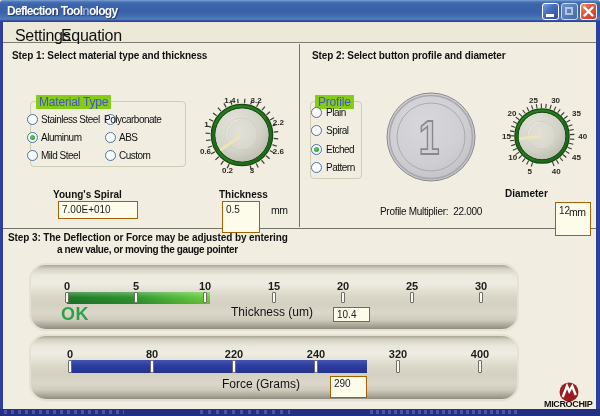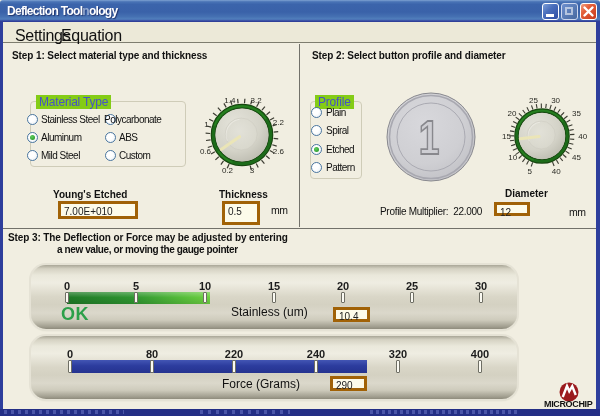--- a/index.html
+++ b/index.html
@@ -23,23 +23,23 @@
 .rborder {position:absolute;left:596px;top:22px;width:4px;height:394px;background:#2e3e9c}
 .taskbar {position:absolute;left:0px;top:409px;width:600px;height:7px;background:#232e85}
 .steptitle {position:absolute;font-size:10px;font-weight:bold;color:#111;letter-spacing:-0.1px}
 .groupbox {position:absolute;border:1px solid #cfccb8;border-radius:4px}
 .grouplabel {position:absolute;font-size:12px;color:#4653c5;background:#84cc16;padding:0 3px;letter-spacing:-0.2px}
 .radio {position:absolute;width:11px;height:11px;border-radius:50%;border:1px solid #4a76a0;
  background:radial-gradient(circle at 35% 35%, #fff 40%, #e4ecf2 100%)}
 .radio.sel::after {content:"";position:absolute;left:2px;top:2px;width:5px;height:5px;border-radius:50%;
  background:radial-gradient(circle at 40% 35%,#5fcf5f,#1e8c1e)}
 .rlbl {position:absolute;font-size:10px;color:#111;letter-spacing:-0.5px}
-.klbl {position:absolute;font-size:8px;font-weight:normal;color:#2a2a24;transform:translate(-50%,-50%)}
+.klbl {position:absolute;font-size:8px;font-weight:bold;color:#2a2a24;transform:translate(-50%,-50%)}
 .blbl {position:absolute;font-size:10px;font-weight:bold;color:#111}
-.input {position:absolute;border:3px solid #a16207;background:#fdfbea;font-size:10px;color:#222;
+.input {position:absolute;border:1px solid #a16207;background:#fdfbea;font-size:10px;color:#222;
  padding:2px 0 0 3px;font-family:"Liberation Sans",sans-serif}
 .gauge {position:absolute;left:31px;width:486px;border-radius:15px;
  background:linear-gradient(180deg,#a9a697 0%,#d5d2c3 6%,#eae8db 16%,#efede2 28%,#d9d6c7 50%,#d4d1c2 62%,#dbd8cb 75%,#cecbbc 86%,#a3a091 96%,#8e8b7c 100%);
  box-shadow:0 0 0 2px #e5e2d5, 0 1px 2px rgba(100,100,80,0.5)}
 .gnum {position:absolute;font-size:11px;font-weight:bold;color:#1c1c1c;transform:translateX(-50%)}
 .gtick {position:absolute;width:4px;border-radius:1px;background:#fbfaf2;border:1px solid #6e6e64}
 .gbar {position:absolute;height:12px}
 .glabel {position:absolute;font-size:12px;color:#111}
 </style></head><body>
 
@@ -145,24 +145,24 @@
   </div>
 <div class="klbl" style="left:227.5px;top:169.5px">0.2</div>
 <div class="klbl" style="left:205.5px;top:151.2px">0.6</div>
 <div class="klbl" style="left:206.5px;top:123.5px">1</div>
 <div class="klbl" style="left:229.9px;top:99.9px">1.4</div>
 <div class="klbl" style="left:256.1px;top:99.9px">3.2</div>
 <div class="klbl" style="left:278.3px;top:121.5px">2.2</div>
 <div class="klbl" style="left:278.3px;top:151.2px">2.6</div>
 <div class="klbl" style="left:252px;top:169.5px">3</div>
 
-<div class="blbl" style="left:53px;top:189px">Young's Etched</div>
+<div class="blbl" style="left:53px;top:189px">Young's Spiral</div>
 <div class="input" style="left:58px;top:201px;width:80px;height:18px">7.00E+010</div>
 <div class="blbl" style="left:219px;top:189px">Thickness</div>
-<div class="input" style="left:222px;top:201px;width:38px;height:24px">0.5</div>
+<div class="input" style="left:222px;top:201px;width:38px;height:32px">0.5</div>
 <div class="rlbl" style="left:271px;top:204px;font-size:10.5px">mm</div>
 
 <div class="groupbox" style="left:310px;top:101px;width:52px;height:78px"></div>
 <div class="grouplabel" style="left:315px;top:95px">Profile</div>
 <div class="radio" style="left:311px;top:107px"></div>
 <div class="rlbl" style="left:326px;top:107px">Plain</div>
 <div class="radio" style="left:311px;top:125px"></div>
 <div class="rlbl" style="left:326px;top:125px">Spiral</div>
 <div class="radio sel" style="left:311px;top:143.5px"></div>
 <div class="rlbl" style="left:326px;top:143.5px">Etched</div>
@@ -253,21 +253,21 @@
 <div class="klbl" style="left:512px;top:112.8px">20</div>
 <div class="klbl" style="left:533.5px;top:100.1px">25</div>
 <div class="klbl" style="left:555.6px;top:100.1px">30</div>
 <div class="klbl" style="left:576.5px;top:112.8px">35</div>
 <div class="klbl" style="left:582.8px;top:135.5px">40</div>
 <div class="klbl" style="left:576.5px;top:156.9px">45</div>
 <div class="klbl" style="left:556.2px;top:170.8px">40</div>
 
 <div class="rlbl" style="left:380px;top:206px;font-size:10px;letter-spacing:-0.3px">Profile Multiplier:&nbsp;&nbsp;22.000</div>
 <div class="blbl" style="left:505px;top:188px">Diameter</div>
-<div class="input" style="left:494px;top:202px;width:36px;height:14px">12</div>
+<div class="input" style="left:555px;top:202px;width:36px;height:34px">12</div>
 <div class="rlbl" style="left:569px;top:206px;font-size:10.5px">mm</div>
 
 <div class="steptitle" style="left:8px;top:232px">Step 3: The Deflection or Force may be adjusted by entering</div>
 <div class="steptitle" style="left:57px;top:244px;letter-spacing:-0.4px">a new value, or moving the gauge pointer</div>
 
 <div class="gauge" style="top:265px;height:64px"></div>
 <div class="gauge" style="top:336px;height:63px"></div>
 
 <div class="gbar" style="left:67px;top:292px;width:143px;background:linear-gradient(180deg,rgba(255,255,255,0.28),rgba(255,255,255,0) 45%,rgba(0,0,0,0.10)),linear-gradient(90deg,#1f7a27 0%,#2e9430 45%,#55bc3a 80%,#6ecf42 100%)"></div>
 <div class="gnum" style="left:67px;top:280px">0</div>
@@ -278,36 +278,36 @@
 <div class="gtick" style="left:203px;top:292px;height:11px"></div>
 <div class="gnum" style="left:274px;top:280px">15</div>
 <div class="gtick" style="left:272px;top:292px;height:11px"></div>
 <div class="gnum" style="left:343px;top:280px">20</div>
 <div class="gtick" style="left:341px;top:292px;height:11px"></div>
 <div class="gnum" style="left:412px;top:280px">25</div>
 <div class="gtick" style="left:410px;top:292px;height:11px"></div>
 <div class="gnum" style="left:481px;top:280px">30</div>
 <div class="gtick" style="left:479px;top:292px;height:11px"></div>
 <div class="glabel" style="left:61px;top:304px;color:#2da04a;font-weight:bold;font-size:18px;letter-spacing:0.5px">OK</div>
-<div class="glabel" style="left:231px;top:305px">Stainless (um)</div>
+<div class="glabel" style="left:231px;top:305px">Thickness (um)</div>
 <div class="input" style="left:333px;top:307px;width:37px;height:15px;padding-top:1px">10.4</div>
 
 <div class="gbar" style="left:70px;top:360px;width:297px;height:13px;background:linear-gradient(180deg,#4356b4 0%,#2c3c9e 45%,#25338f 100%)"></div>
 <div class="gnum" style="left:70px;top:348px">0</div>
 <div class="gtick" style="left:68px;top:360px;height:13px"></div>
 <div class="gnum" style="left:152px;top:348px">80</div>
 <div class="gtick" style="left:150px;top:360px;height:13px"></div>
 <div class="gnum" style="left:234px;top:348px">220</div>
 <div class="gtick" style="left:232px;top:360px;height:13px"></div>
 <div class="gnum" style="left:316px;top:348px">240</div>
 <div class="gtick" style="left:314px;top:360px;height:13px"></div>
 <div class="gnum" style="left:398px;top:348px">320</div>
 <div class="gtick" style="left:396px;top:360px;height:13px"></div>
 <div class="gnum" style="left:480px;top:348px">400</div>
 <div class="gtick" style="left:478px;top:360px;height:13px"></div>
 <div class="glabel" style="left:222px;top:377px">Force (Grams)</div>
-<div class="input" style="left:330px;top:376px;width:37px;height:15px;padding-top:1px">290</div>
+<div class="input" style="left:330px;top:376px;width:37px;height:22px;padding-top:1px">290</div>
 
 <svg width="20" height="20" viewBox="0 0 40 40" style="position:absolute;left:559px;top:382px">
 <circle cx="20" cy="20" r="19" fill="#9b1b1e"></circle>
 <path d="M7.5 30 L16 8 L20.5 18.5 L26.5 8.5 L33.5 26" fill="none" stroke="#fff" stroke-width="4.8"></path>
 </svg>
 <div style="position:absolute;left:544px;top:399px;font-size:9px;font-weight:bold;color:#111;letter-spacing:-0.35px">MICROCHIP</div>
 
 </body></html>

